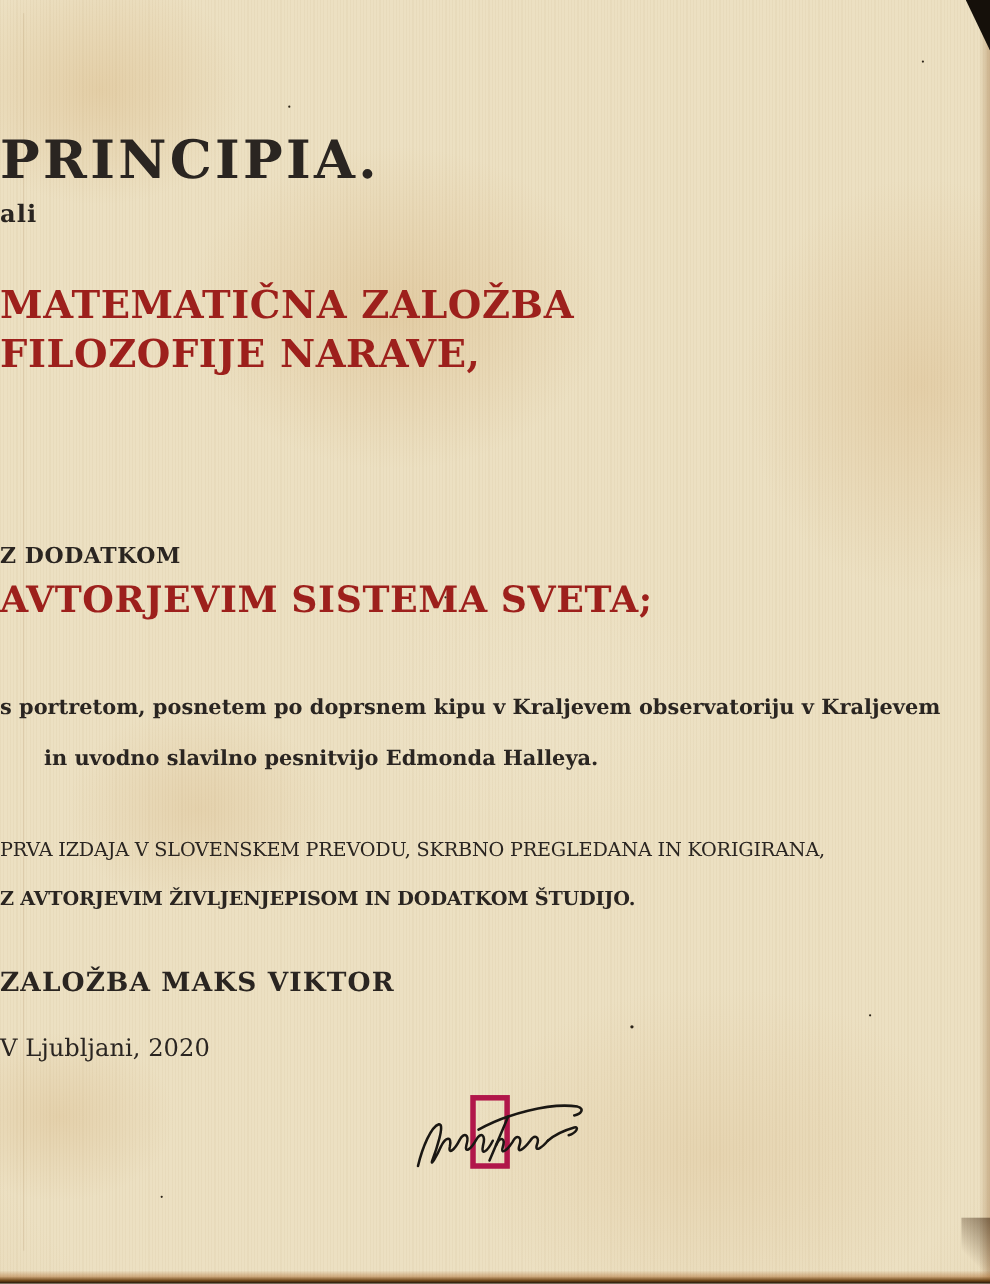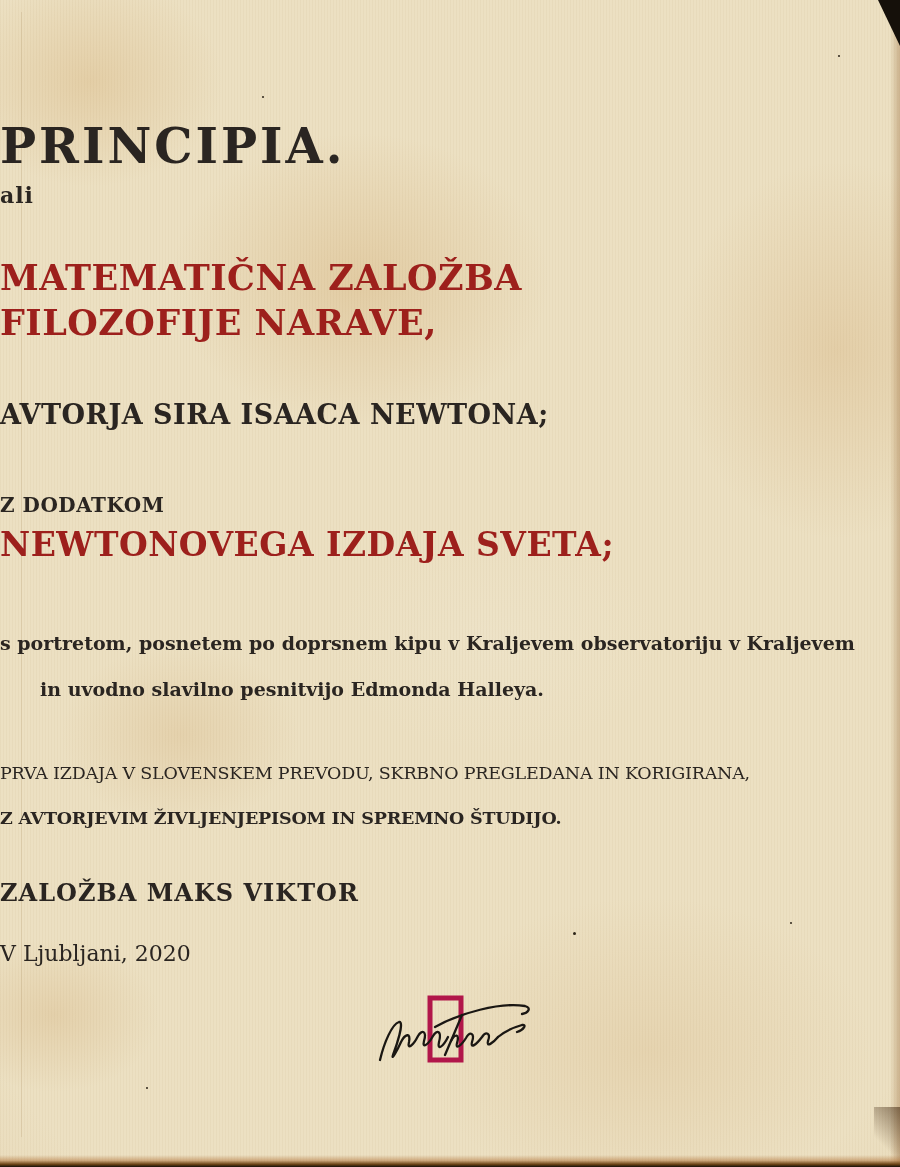--- a/index.html
+++ b/index.html
@@ -75,27 +75,26 @@
 <div class="page">
   <div class="texture"></div>
   <div class="press-line"></div>
 
   <div class="line t-main">PRINCIPIA.</div>
   <div class="line t-ali">ali</div>
   <div class="line t-red">
     <div>MATEMATIČNA ZALOŽBA</div>
     <div>FILOZOFIJE NARAVE,</div>
   </div>
-  <div class="line t-author">AVTORJA SIRA ISAACA NEWTONA;</div>
   <div class="line t-dodatkom">Z DODATKOM</div>
-  <div class="line t-addendum">NEWTONOVEGA IZDAJA SVETA;</div>
+  <div class="line t-addendum">AVTORJEVIM SISTEMA SVETA;</div>
   <div class="line t-desc1">s portretom, posnetem po doprsnem kipu v Kraljevem observatoriju v Kraljevem</div>
   <div class="line t-desc2">in uvodno slavilno pesnitvijo Edmonda Halleya.</div>
   <div class="line t-ed1">PRVA IZDAJA V SLOVENSKEM PREVODU, SKRBNO PREGLEDANA IN KORIGIRANA,</div>
-  <div class="line t-ed2">Z AVTORJEVIM ŽIVLJENJEPISOM IN SPREMNO ŠTUDIJO.</div>
+  <div class="line t-ed2">Z AVTORJEVIM ŽIVLJENJEPISOM IN DODATKOM ŠTUDIJO.</div>
   <div class="line t-pub">ZALOŽBA MAKS VIKTOR</div>
   <div class="line t-imprint">V Ljubljani, 2020</div>
 
   <div class="signature-wrap">
     <svg viewBox="0 0 180 95">
       <rect x="65" y="13" width="31" height="62" fill="none" stroke="#b1164a" stroke-width="5"></rect>
       <g fill="none" stroke="#1a1713" stroke-width="2.3" stroke-linecap="round" stroke-linejoin="round">
         <path d="M15,75 C19,58 27,39 34,37 C40,36 31,62 28,70 C26,76 32,66 36,57 C40,49 46,47 44,57 C42,65 48,61 53,51 C57,44 62,46 59,56 C57,64 63,60 68,51 C72,44 77,46 74,57 C72,66 78,62 83,52"></path>
         <path d="M97,30 L80,70"></path>
         <path d="M86,56 C90,48 95,49 92,58 C90,65 96,61 101,53 C105,46 110,48 107,57 C105,64 111,60 117,52 C121,46 126,48 123,56 C121,63 128,58 133,52"></path>

